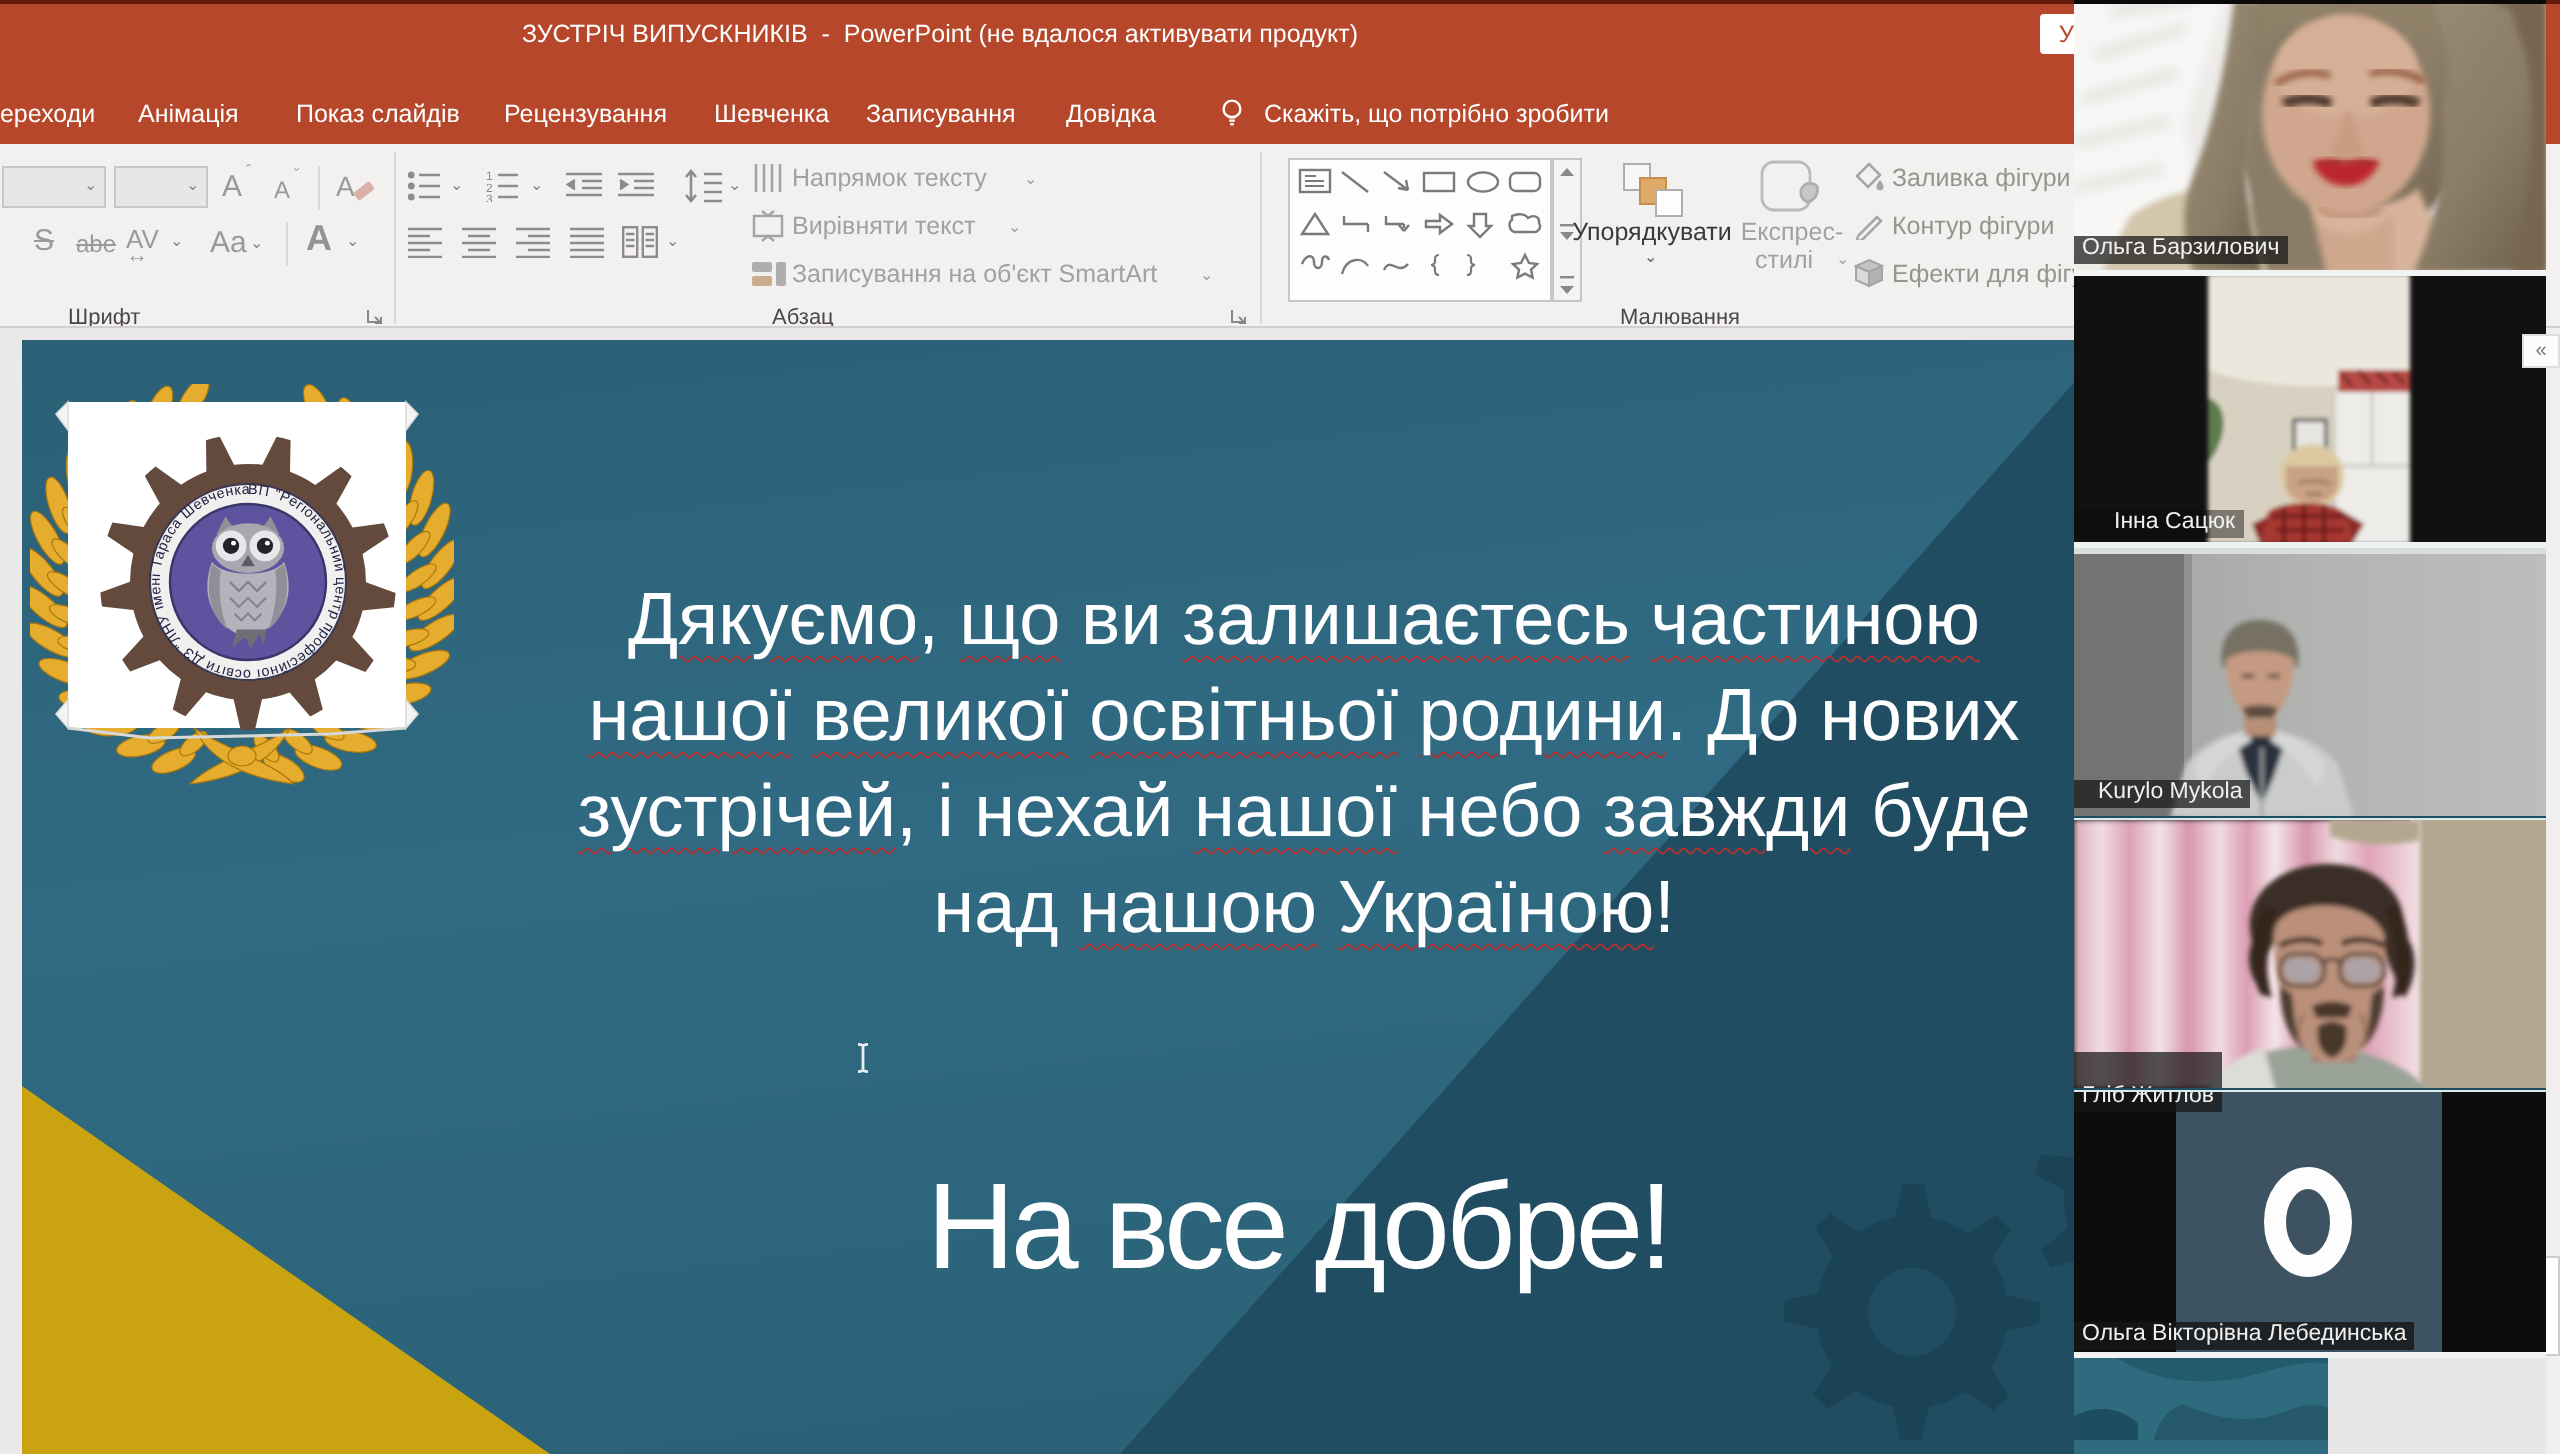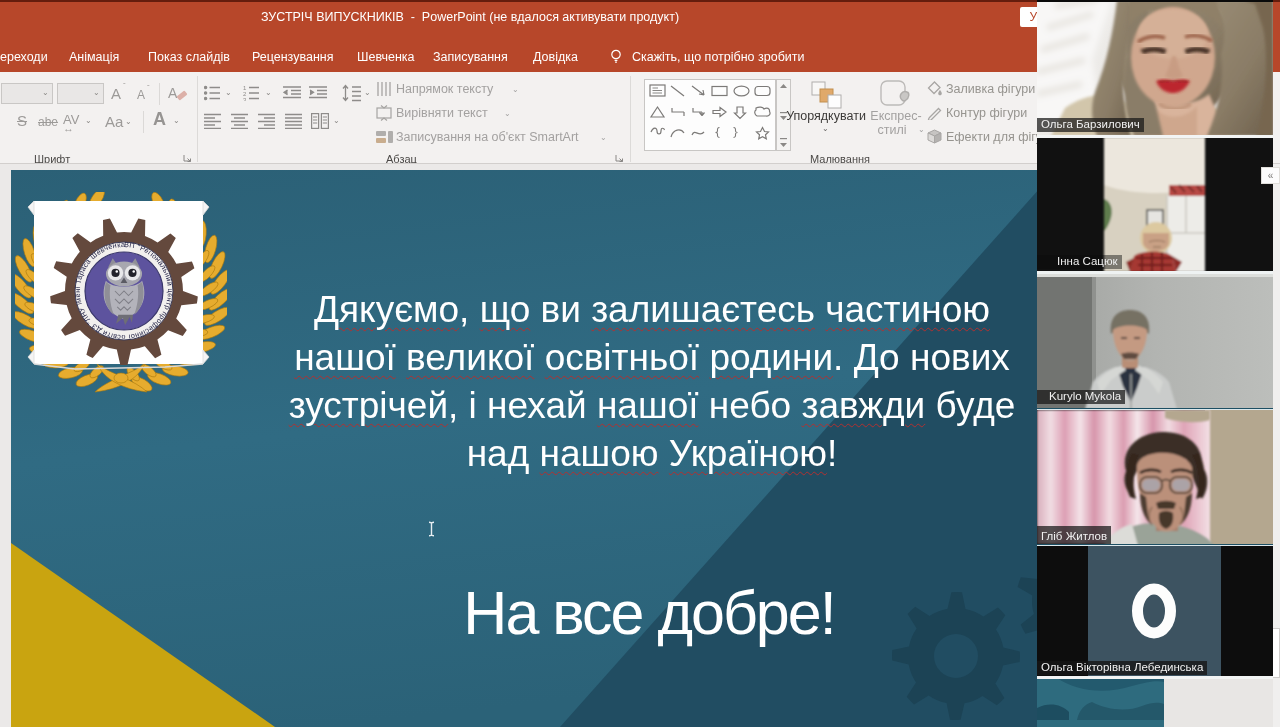--- a/index.html
+++ b/index.html
@@ -572,21 +572,21 @@
       <rect width="127" height="49" fill="#2e6b7e"></rect>
       <path d="M20 0 C40 14 70 16 95 8 C110 4 120 2 127 4 L127 0 Z" fill="#235a6e"></path>
       <path d="M55 24 C70 32 90 34 105 28 C115 24 122 24 127 26 L127 42 L40 42 C42 32 48 26 55 24 Z" fill="#24586a"></path>
       <path d="M0 30 C12 24 24 26 32 34 L32 42 L0 42 Z" fill="#1d4d60"></path>
     </svg>
   </div>
 
   <div class="abs" style="left:0;top:117.5px;background:rgba(22,22,22,0.72);color:#f0f0f0;font-size:11.5px;padding:0px 4px 2px 4px;">Ольга Барзилович</div>
   <div class="abs" style="left:0;top:255px;background:rgba(12,12,12,0.45);color:#f0f0f0;font-size:11.5px;padding:0px 4px 2px 20px;">Інна Сацюк</div>
   <div class="abs" style="left:0;top:389.5px;background:rgba(22,22,22,0.72);color:#f0f0f0;font-size:11.5px;padding:0px 4px 2px 12px;">Kurylo Mykola</div>
-  <div class="abs" style="left:0;top:525.5px;background:rgba(22,22,22,0.72);color:#f0f0f0;font-size:11.5px;padding:4px 4px 2px 4px;">Гліб Житлов</div>
+  <div class="abs" style="left:0;top:525.5px;background:rgba(22,22,22,0.72);color:#f0f0f0;font-size:11.5px;padding:16px 4px 2px 4px;">Гліб Житлов</div>
   <div class="abs" style="left:0;top:660.5px;background:rgba(22,22,22,0.8);color:#f0f0f0;font-size:11.5px;padding:0px 4px 2px 4px;">Ольга Вікторівна Лебединська</div>
 
   <div class="abs" style="left:0;top:135px;width:236px;height:2.5px;background:#f2f4f4;"></div>
   <div class="abs" style="left:0;top:271px;width:236px;height:3px;background:#eef2f2;"></div>
   <div class="abs" style="left:0;top:407.5px;width:236px;height:1px;background:#1d4f63;"></div>
   <div class="abs" style="left:0;top:408.5px;width:236px;height:1.5px;background:#dce8ec;"></div>
   <div class="abs" style="left:0;top:543.5px;width:236px;height:1px;background:#1d4f63;"></div>
   <div class="abs" style="left:0;top:544.5px;width:236px;height:1.5px;background:#dce8ec;"></div>
   <div class="abs" style="left:0;top:676px;width:236px;height:2.5px;background:#f2f4f4;"></div>
 </div>

